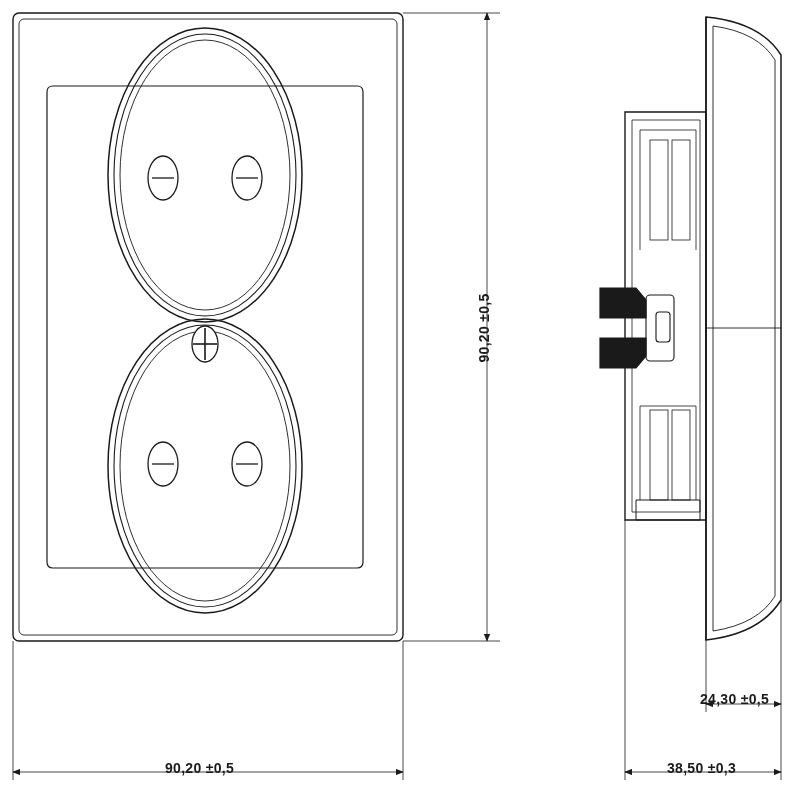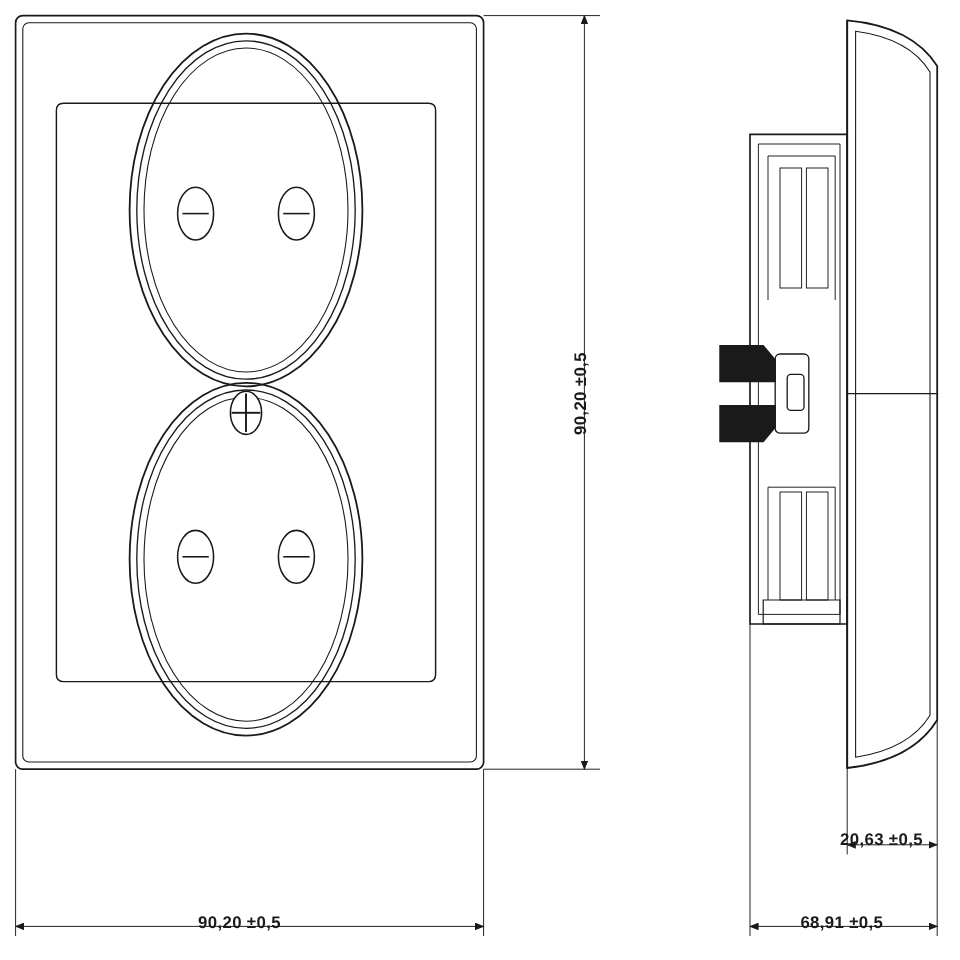--- a/index.html
+++ b/index.html
@@ -128,17 +128,17 @@
       <line x1="625" y1="520" x2="625" y2="780"></line>
       <line x1="781" y1="712" x2="781" y2="780"></line>
       <line x1="625" y1="772" x2="781" y2="772" marker-start="url(#arrStart)" marker-end="url(#arrEnd)"></line>
     </g>
   </svg>
 
   <div class="dim-label dim-vertical" style="left: 449px; top: 320px;">90,20 ±0,5</div>
 
   <div class="dim-label" style="left: 165px; top: 760px;">90,20 ±0,5</div>
 
-  <div class="dim-label" style="left: 700px; top: 691px;">20,63 ±0,5</div>
+  <div class="dim-label" style="left: 700px; top: 691px;">24,30 ±0,5</div>
 
-  <div class="dim-label" style="left: 667px; top: 760px;">68,91 ±0,5</div>
+  <div class="dim-label" style="left: 667px; top: 760px;">38,50 ±0,3</div>
 
 </div>
 
 </body></html>

